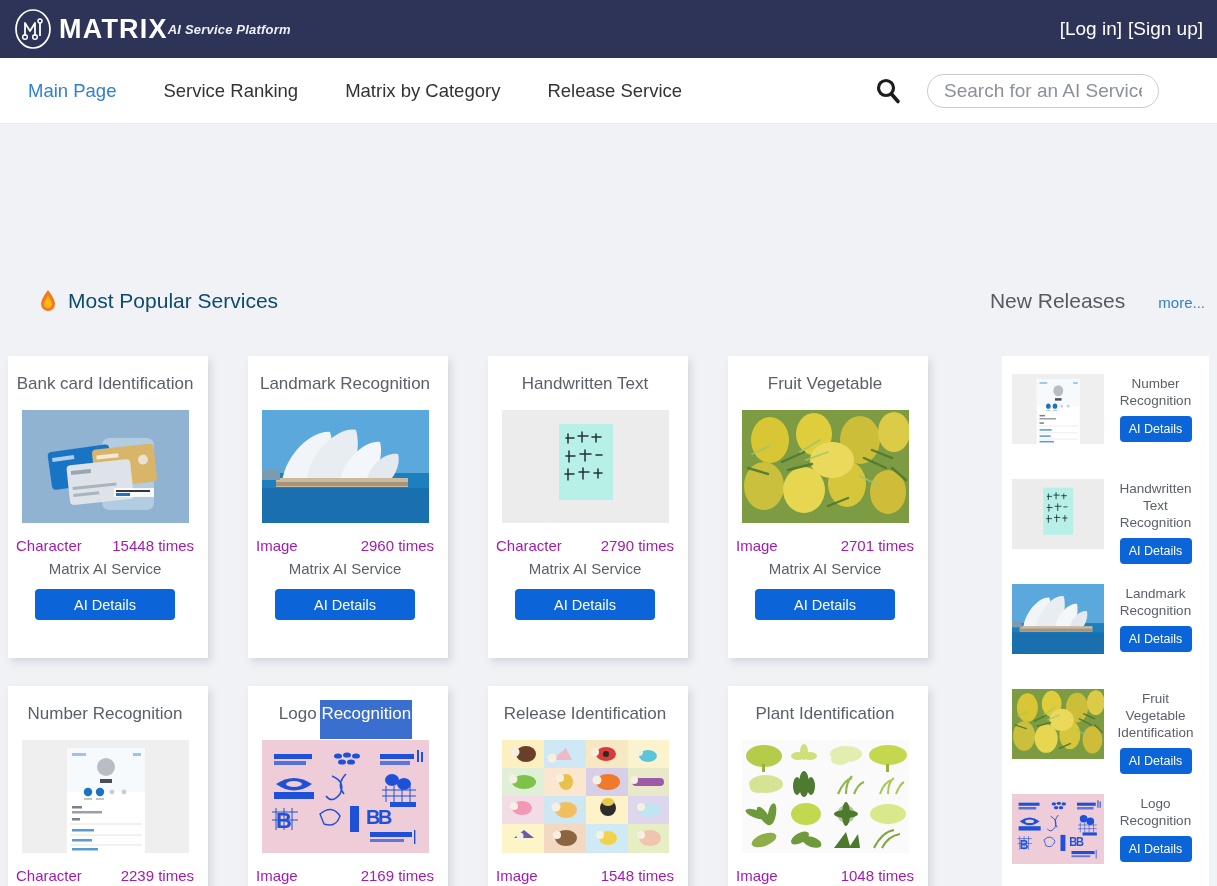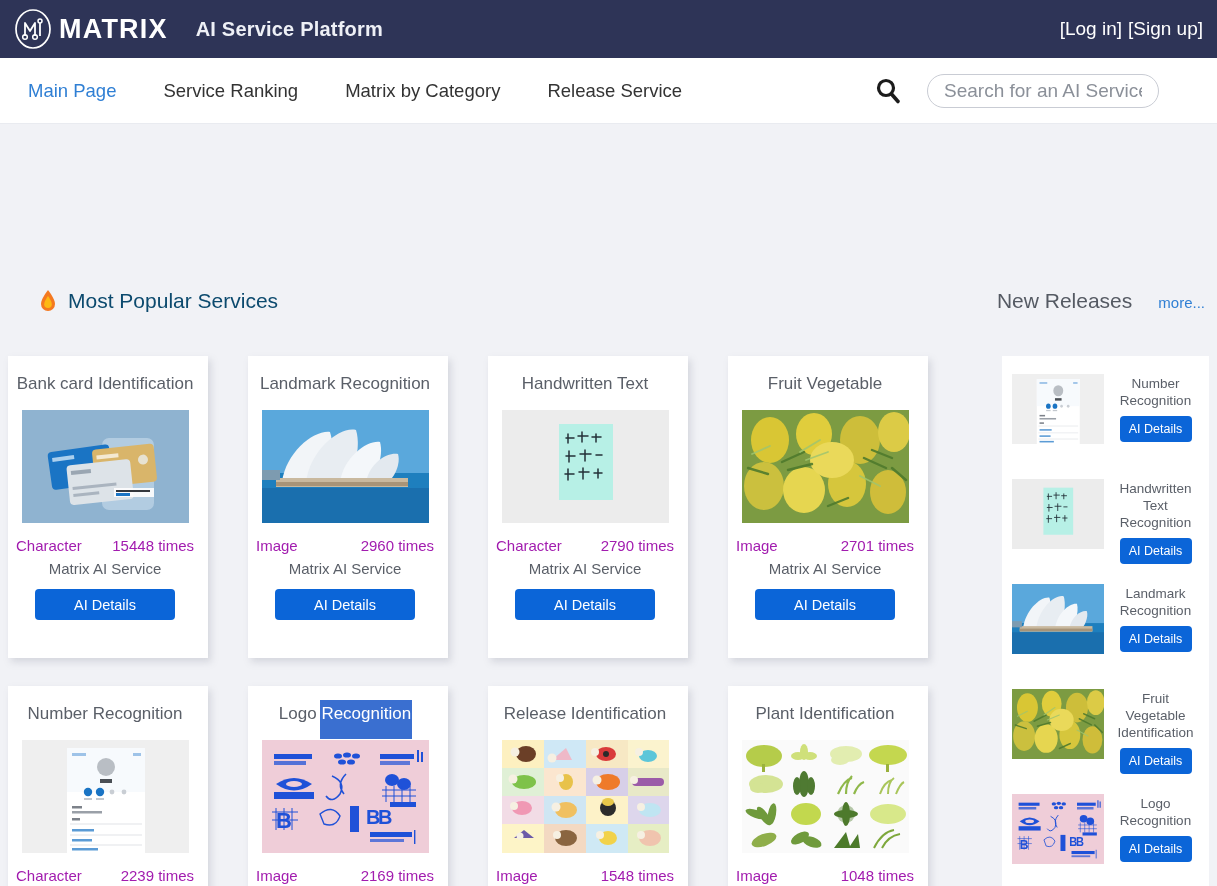--- a/index.html
+++ b/index.html
@@ -18,22 +18,22 @@
     padding: 0 14px 0 12px;
     position: relative;
   }
   .brand { display: flex; align-items: center; gap: 5px; }
   .logo-mark { width: 42px; height: 42px; flex: 0 0 42px; }
   .brand-name {
     color: #ffffff; font-size: 27px; font-weight: 700;
     letter-spacing: 1.2px; line-height: 1;
   }
   .app-title {
-    color: #eef0f6; font-size: 20px; font-weight: 600;
-    margin-left: 28px; letter-spacing: .2px;
+    color: #eef0f6; font-size: 13px; font-weight: 600;
+    letter-spacing: .2px; font-style: italic;
   }
   .auth-links {
     position: absolute; right: 14px; top: 50%; transform: translateY(-50%);
     color: #ffffff; font-size: 19px; display: flex; gap: 6px;
   }
   .auth-links span { cursor: pointer; }
 
   
   .navbar {
     height: 66px; width: 100%;
@@ -66,21 +66,21 @@
 
   .section-head {
     position: absolute; left: 40px; top: 165px;
     display: flex; align-items: center; gap: 12px;
   }
   .flame { width: 16px; height: 22px; display: block; }
   .section-title { font-size: 21px; color: #0c4a6e; }
 
   .side-head {
     position: absolute; right: 12px; top: 165px;
-    display: flex; align-items: baseline; gap: 26px;
+    display: flex; align-items: baseline; gap: 33px;
   }
   .side-title { font-size: 21px; color: #555a63; }
   .more-link { font-size: 15px; color: #2f7fd4; cursor: pointer; }
 
   
   .grid {
     position: absolute; left: 8px; top: 232px;
     width: 928px;
     display: grid;
     grid-template-columns: repeat(4, 200px);

